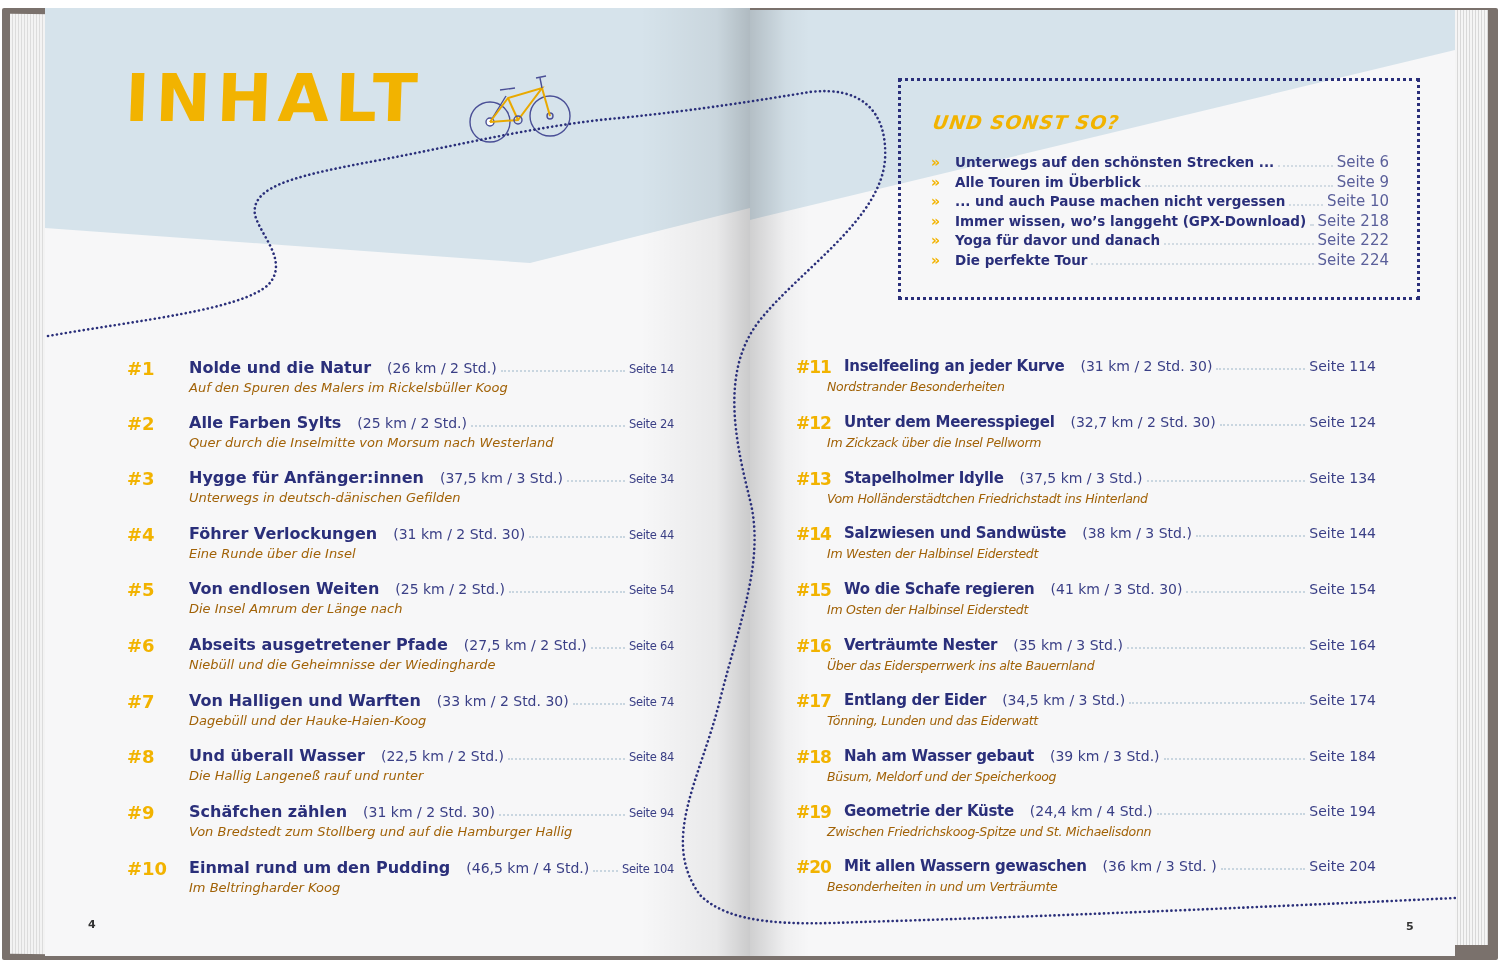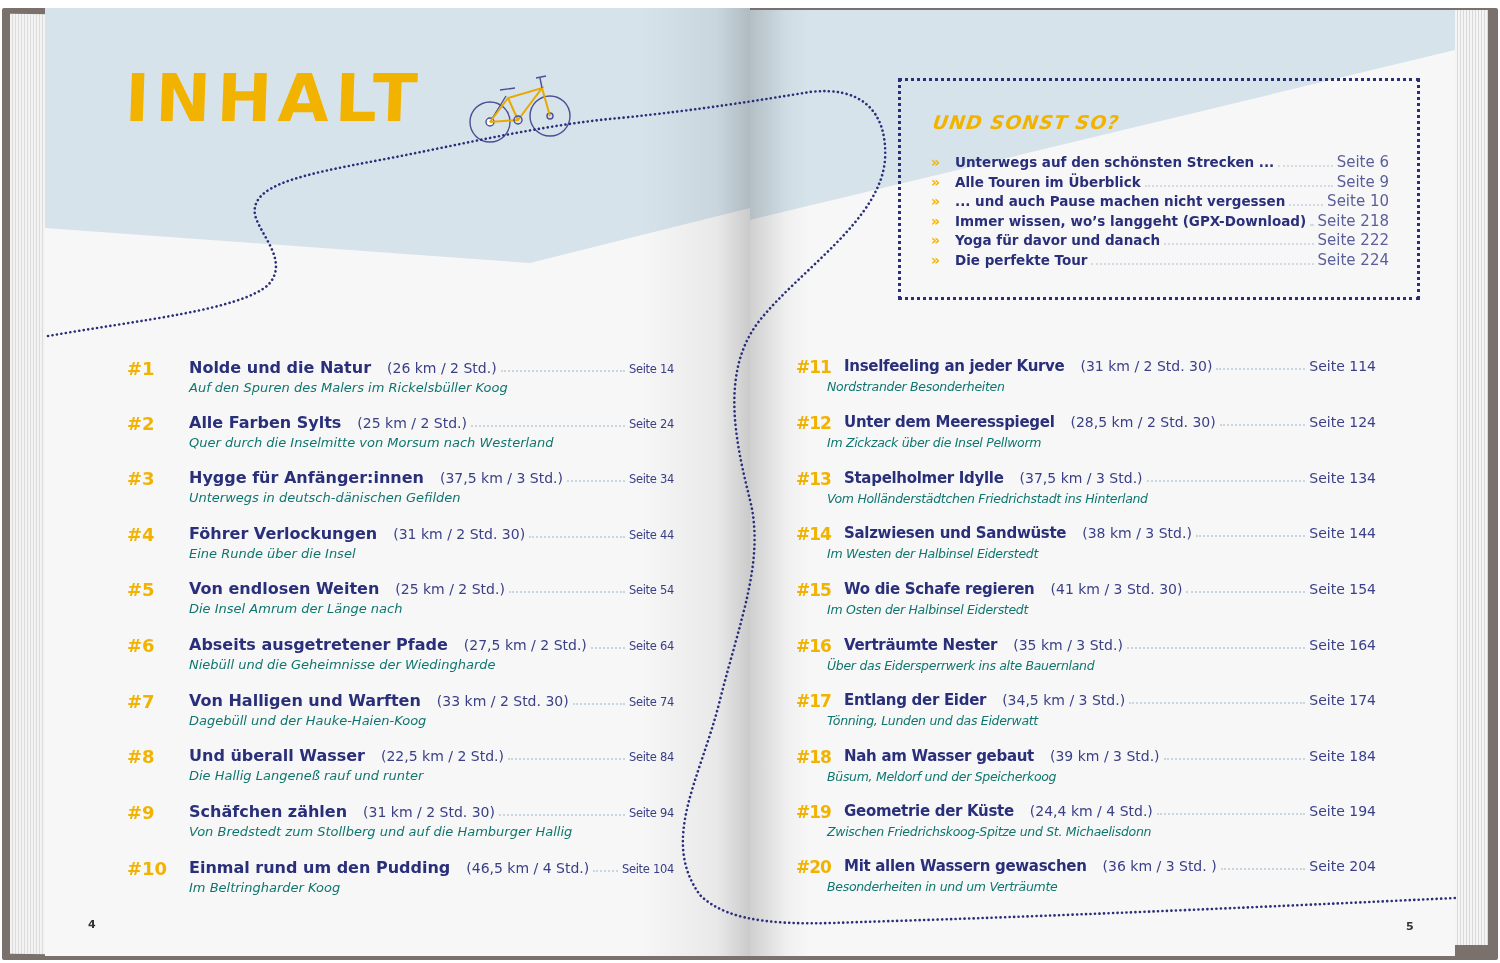--- a/index.html
+++ b/index.html
@@ -62,21 +62,21 @@
     }
     .entry .line { position: absolute; display: flex; align-items: baseline; top: 0; }
     .entry .name { font-weight: bold; color: #2a2f7a; white-space: nowrap; text-align: right; }
     .entry .meta { color: #3a3f86; white-space: nowrap; margin-left: 16px; }
     .entry .dots {
       flex: 1; margin: 0 4px; border-bottom: 2px dotted #c9d6e0; height: 0; align-self: flex-end;
       margin-bottom: 5px;
     }
     .entry .page-ref { color: #3a3f86; white-space: nowrap; }
     .entry .sub {
-      position: absolute; font-style: italic; color: #0f766e; white-space: nowrap;
+      position: absolute; font-style: italic; color: #a16207; white-space: nowrap;
     }
 
     .toc-left .entry .num { font-size: 18px; }
     .toc-left .entry .line { left: 62px; width: 485px; }
     .toc-left .entry .name { font-size: 16px; }
     .toc-left .entry .meta { font-size: 14px; }
     .toc-left .entry .page-ref { font-size: 11.5px; letter-spacing: -0.3px; }
     .toc-left .entry .sub { left: 62px; top: 22px; font-size: 13px; }
 
     .toc-right .entry .num { font-size: 17px; letter-spacing: -1px; }
@@ -296,21 +296,21 @@
             <span class="meta">(31 km / 2 Std. 30)</span>
             <span class="dots"></span>
             <span class="page-ref">Seite 114</span>
           </div>
         <span class="sub">Nordstrander Besonderheiten</span>
       </div>
       <div class="entry" style="top:56px;">
         <span class="num">#12</span>
         <div class="line">
             <span class="name">Unter dem Meeresspiegel</span>
-            <span class="meta">(28,5 km / 2 Std. 30)</span>
+            <span class="meta">(32,7 km / 2 Std. 30)</span>
             <span class="dots"></span>
             <span class="page-ref">Seite 124</span>
           </div>
         <span class="sub">Im Zickzack über die Insel Pellworm</span>
       </div>
       <div class="entry" style="top:112px;">
         <span class="num">#13</span>
         <div class="line">
             <span class="name">Stapelholmer Idylle</span>
             <span class="meta">(37,5 km / 3 Std.)</span>

